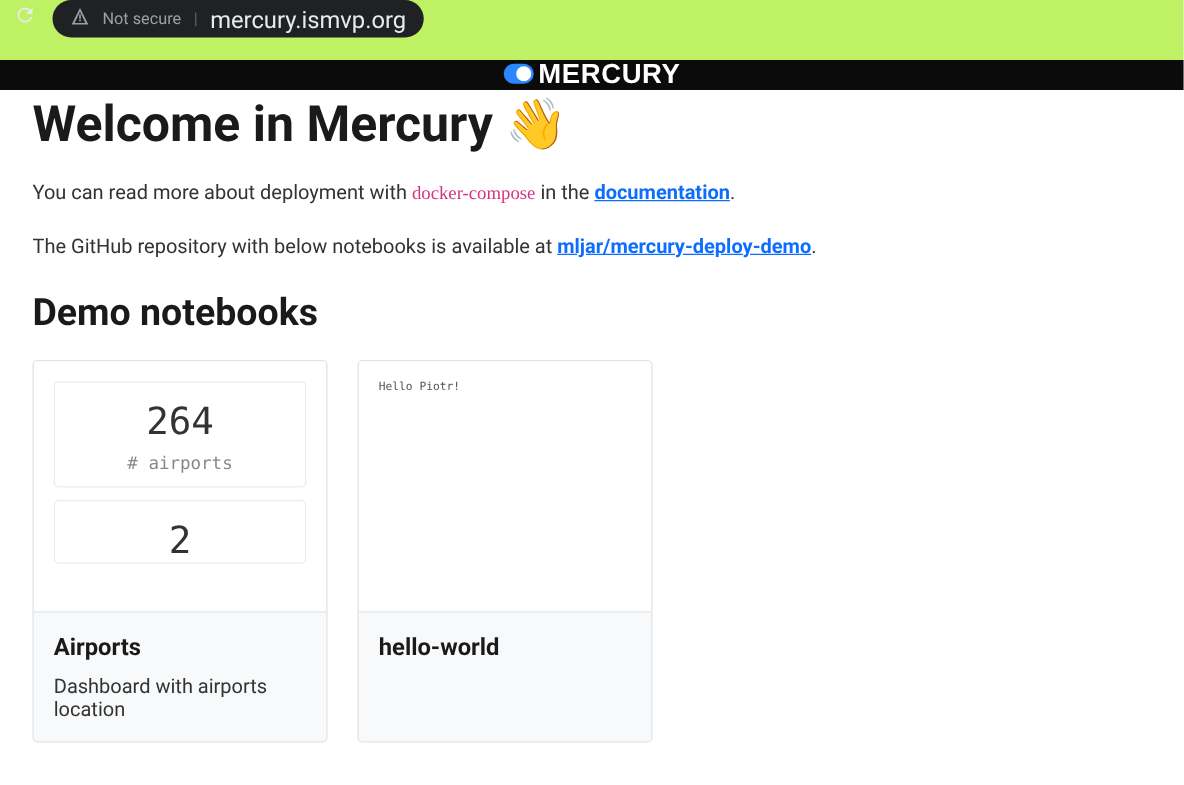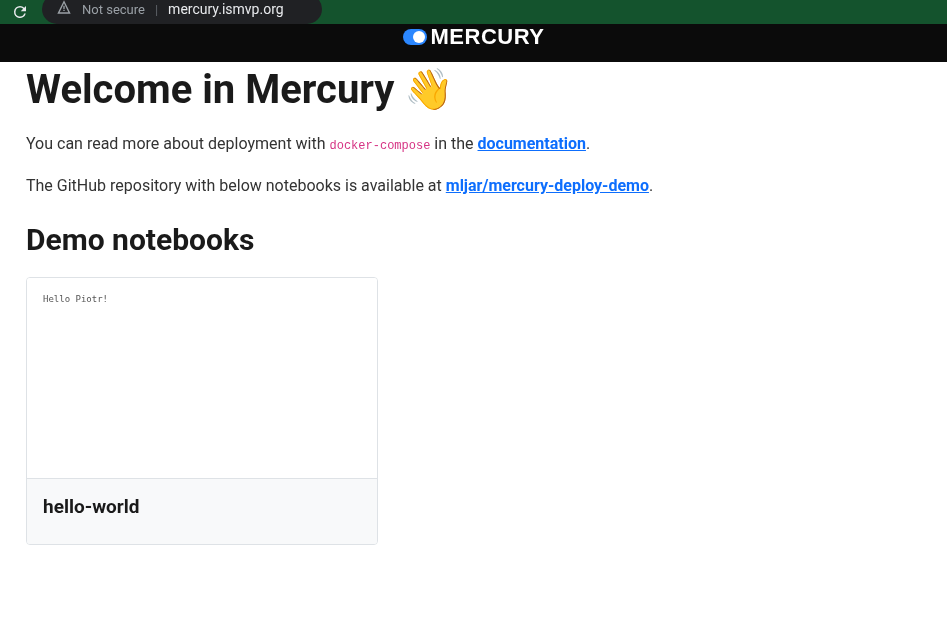--- a/index.html
+++ b/index.html
@@ -8,24 +8,24 @@
       box-sizing: border-box;
     }
     body {
       font-family: -apple-system, BlinkMacSystemFont, "Segoe UI", Roboto, "Helvetica Neue", Arial, sans-serif;
       background: #ffffff;
       width: 947px;
       height: 628px;
       overflow: hidden;
     }
     .browser-bar {
-      background: #14532d;
-      height: 24px;
-      display: flex;
-      align-items: flex-end;
+      background: #bef264;
+      height: 48px;
+      display: flex;
+      align-items: flex-start;
       padding: 0 8px;
       gap: 10px;
     }
     .reload-btn {
       width: 24px;
       height: 24px;
       display: flex;
       align-items: center;
       justify-content: center;
       cursor: pointer;
@@ -53,27 +53,27 @@
     .not-secure {
       color: #9aa0a6;
       font-size: 13px;
     }
     .divider {
       color: #5f6368;
       font-size: 13px;
     }
     .url {
       color: #e8eaed;
-      font-size: 14px;
+      font-size: 19px;
     }
     .top-banner {
       background: #0b0b0b;
-      height: 38px;
-      display: flex;
-      align-items: flex-start;
+      height: 24px;
+      display: flex;
+      align-items: flex-end;
       justify-content: center;
     }
     .logo-wrap {
       display: flex;
       align-items: center;
       gap: 4px;
     }
     .logo-pill {
       width: 24px;
       height: 16px;
@@ -109,43 +109,43 @@
       margin-bottom: 18px;
       line-height: 1.2;
     }
     .intro-line {
       font-size: 16px;
       color: #333;
       margin-bottom: 18px;
       line-height: 1.5;
     }
     .code-inline {
-      font-family: Liberation Mono, monospace;
+      font-family: Liberation Serif, serif;
       color: #d63384;
-      font-size: 12px;
+      font-size: 15px;
     }
     .link {
       color: #0d6efd;
       text-decoration: underline;
       cursor: pointer;
       font-weight: bold;
     }
     .section-title {
       font-size: 30px;
       font-weight: 700;
       color: #1a1a1a;
       margin-top: 24px;
       margin-bottom: 20px;
     }
     .cards {
       display: flex;
       gap: 24px;
     }
     .card {
-      width: 352px;
+      width: 236px;
       border: 1px solid #dee2e6;
       border-radius: 4px;
       overflow: hidden;
       cursor: pointer;
       display: flex;
       flex-direction: column;
     }
     .card-preview {
       height: 200px;
       background: #ffffff;
@@ -241,20 +241,37 @@
   </p>
 
   <p class="intro-line">
     <span>The GitHub repository with below notebooks is available at </span><a class="link">mljar/mercury-deploy-demo</a><span>.</span>
   </p>
 
   <h2 class="section-title">Demo notebooks</h2>
 
   <div class="cards">
 
+    <div class="card">
+      <div class="card-preview">
+        <div class="preview-airports">
+          <div class="stat-box">
+            <div class="stat-number">264</div>
+            <div class="stat-label"># airports</div>
+          </div>
+          <div class="stat-box-partial">
+            <div class="stat-number">2</div>
+          </div>
+        </div>
+      </div>
+      <div class="card-body">
+        <div class="card-title">Airports</div>
+        <div class="card-desc">Dashboard with airports location</div>
+      </div>
+    </div>
 
     <div class="card">
       <div class="card-preview">
         <div class="preview-hello">Hello Piotr!</div>
       </div>
       <div class="card-body">
         <div class="card-title">hello-world</div>
       </div>
     </div>
 

